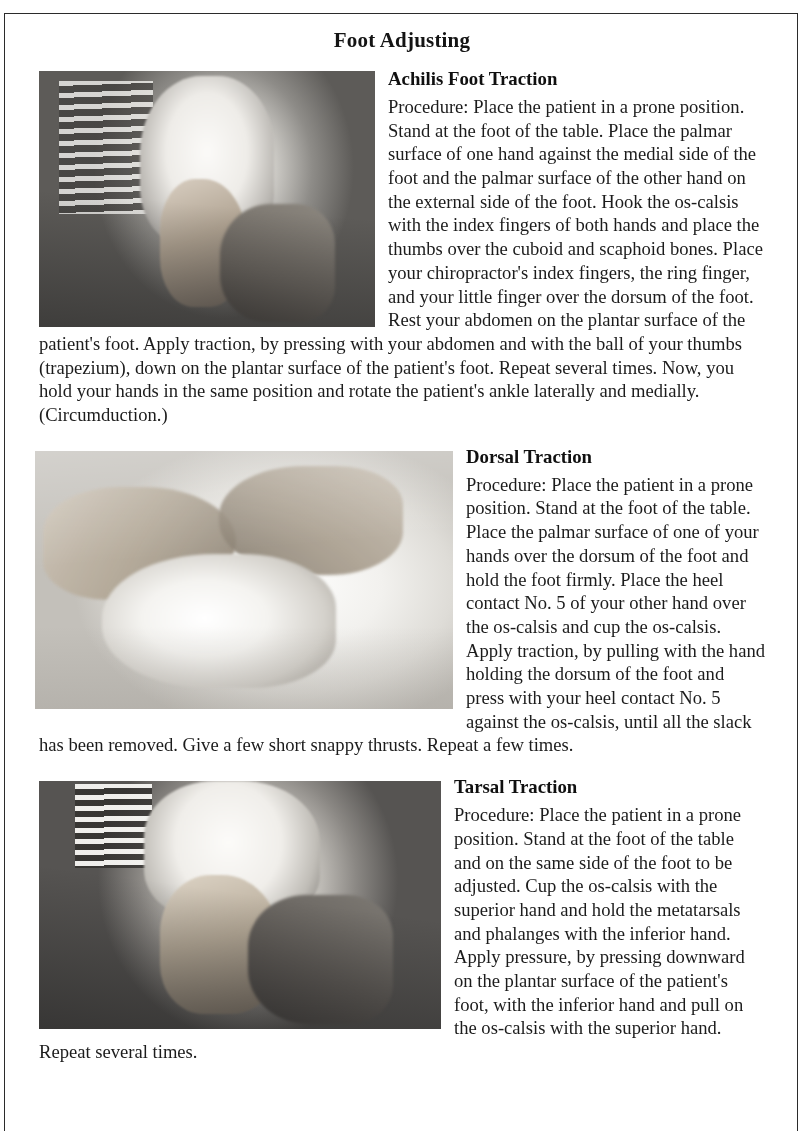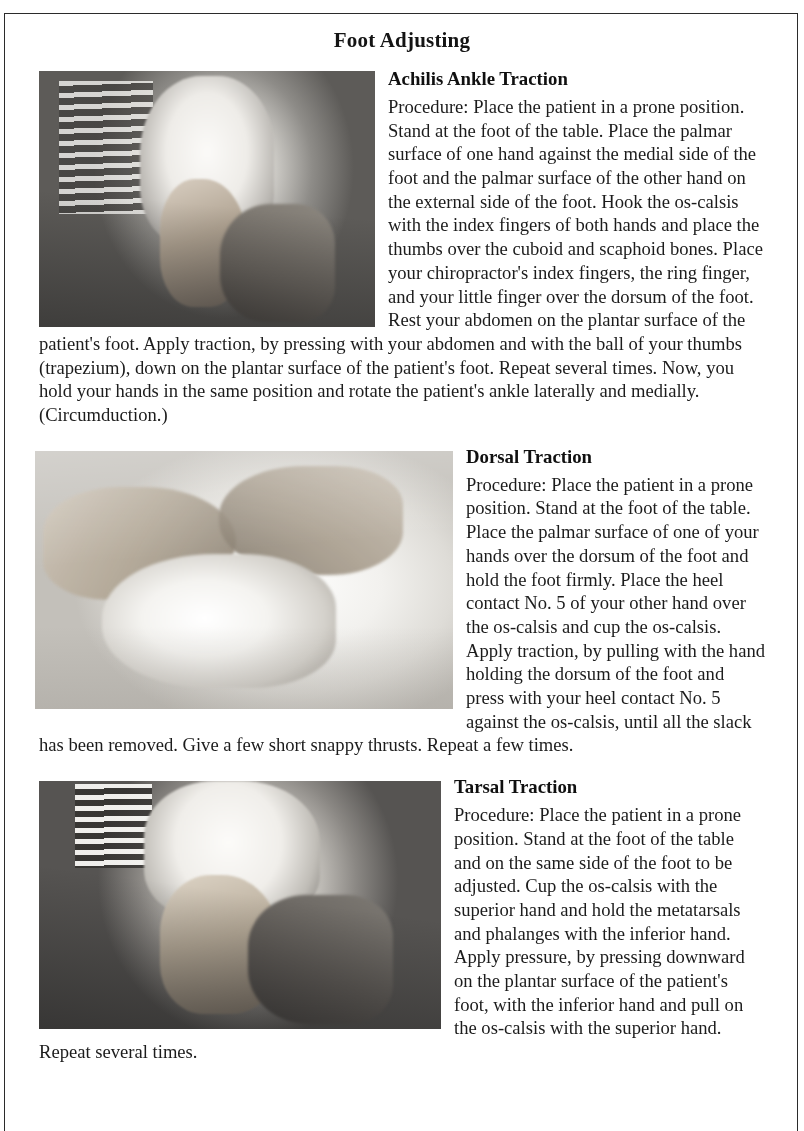--- a/index.html
+++ b/index.html
@@ -188,21 +188,21 @@
 
     <div class="section">
       <div class="photo p1">
         <div class="layer base"></div>
         <div class="layer blinds"></div>
         <div class="layer torso"></div>
         <div class="layer arm"></div>
         <div class="layer leg"></div>
         <div class="layer shade"></div>
       </div>
-      <p class="heading">Achilis Ankle Traction</p>
+      <p class="heading">Achilis Foot Traction</p>
       <p class="body-text">Procedure: Place the patient in a prone position. Stand at the foot of the table. Place the palmar surface of one hand against the medial side of the foot and the palmar surface of the other hand on the external side of the foot. Hook the os-calsis with the index fingers of both hands and place the thumbs over the cuboid and scaphoid bones. Place your chiropractor's index fingers, the ring finger, and your little finger over the dorsum of the foot. Rest your abdomen on the plantar surface of the patient's foot. Apply traction, by pressing with your abdomen and with the ball of your thumbs (trapezium), down on the plantar surface of the patient's foot. Repeat several times. Now, you hold your hands in the same position and rotate the patient's ankle laterally and medially. (Circumduction.)</p>
     </div>
 
     <div class="section">
       <div class="photo p2">
         <div class="layer base"></div>
         <div class="layer armL"></div>
         <div class="layer armR"></div>
         <div class="layer foot"></div>
         <div class="layer shade"></div>

